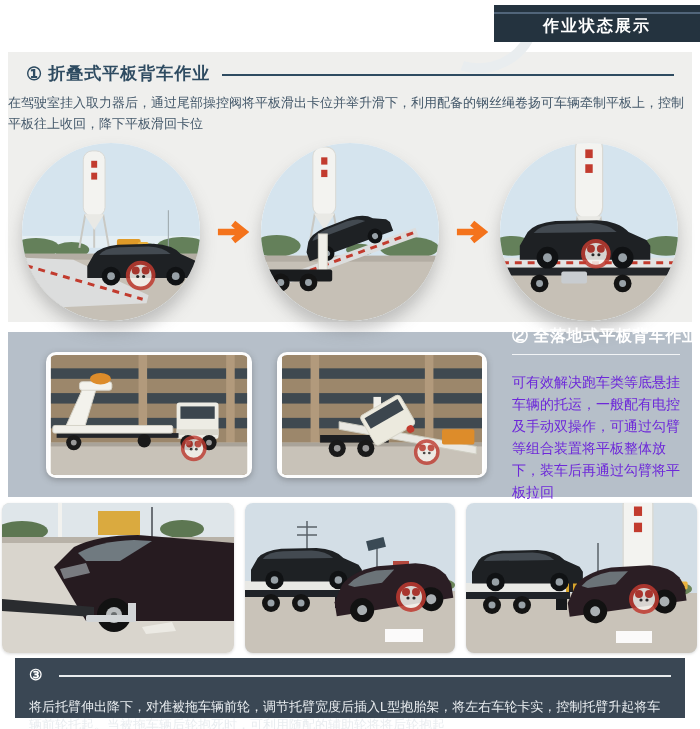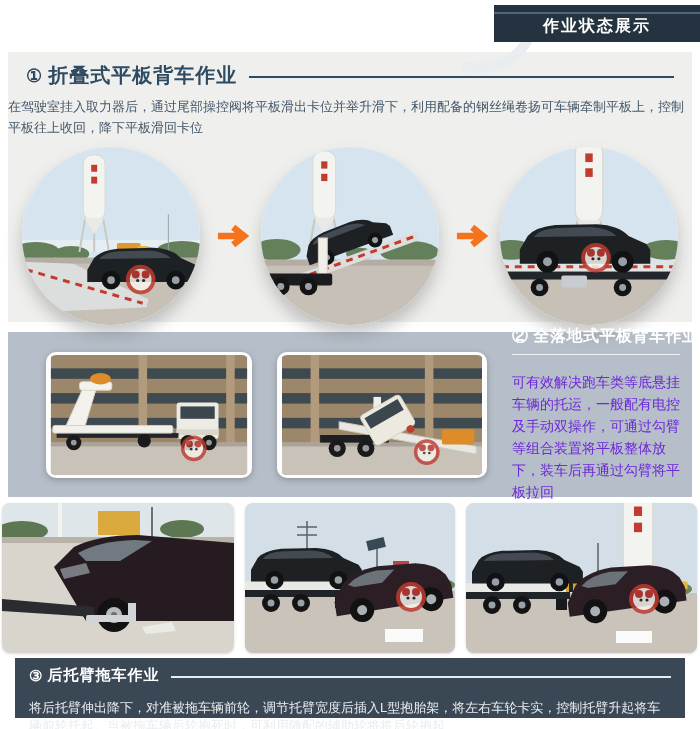--- a/index.html
+++ b/index.html
@@ -10,21 +10,21 @@
   .swoosh{position:absolute;left:428px;top:-26px;width:92px;height:78px;border:10px solid transparent;
           border-bottom-color:#e9edef;border-radius:50%;transform:rotate(-24deg);}
   .badge{position:absolute;right:0;top:5px;width:206px;height:37px;background:#24333f;
          display:flex;align-items:center;justify-content:center;}
   .badge::before{content:"";position:absolute;left:0;right:0;top:7px;height:2px;background:#51657a;}
   .badge-label{color:#ffffff;font-size:16px;font-weight:bold;letter-spacing:2px;margin-top:6px;}
   
   .sec1{margin:2px 8px 0;height:270px;background:#efefed;padding-top:10px;box-sizing:border-box;}
   .sec1-titlerow{display:flex;align-items:center;padding:0 18px;}
   .num-navy{color:#2e4b61;font-size:18px;font-weight:bold;margin-right:6px;}
-  .sec1-title{color:#2e4b61;font-size:20px;font-weight:bold;letter-spacing:1px;}
+  .sec1-title{color:#2e4b61;font-size:17px;font-weight:bold;letter-spacing:1px;}
   .sec1-line{flex:1;border-top:2px solid #2e4b61;margin-left:12px;margin-top:3px;}
   .sec1-desc{margin:7px 0 0;color:#44586a;font-size:13px;line-height:1.62;}
   .steps{display:flex;align-items:center;justify-content:space-between;padding:0 14px;margin-top:9px;}
   .circle-photo{width:178px;height:178px;border-radius:50%;overflow:hidden;flex:0 0 auto;
                 box-shadow:0 10px 16px rgba(100,100,100,.35), inset 0 0 0 2px rgba(255,255,255,.8);}
   .circle-photo svg{display:block;width:178px;height:178px;}
   .step-arrow{flex:0 0 auto;}
   
   .sec2{margin:10px 8px 0;height:165px;background:#b6bfc9;display:flex;align-items:center;
         padding:0 12px 0 38px;box-sizing:border-box;gap:25px;}
@@ -367,19 +367,18 @@
         </g>
         <use href="#wm" transform="translate(178,96)" opacity=".85"></use>
         <rect x="150" y="128" width="36" height="12" fill="#ffffff" opacity=".92"></rect>
       </svg>
     </div>
   </div>
 
   <div class="bar">
     <div class="bar-titlerow">
       <span class="bar-num">③</span>
-      <span class="bar-title">后托臂拖车作业</span>
       <span class="bar-line"></span>
     </div>
     <div class="bar-desc">将后托臂伸出降下，对准被拖车辆前轮，调节托臂宽度后插入L型抱胎架，将左右车轮卡实，控制托臂升起将车辆前轮托起。当被拖车辆后轮抱死时，可利用随配的辅助轮将将后轮抱起</div>
   </div>
 
 </div>
 
 </body></html>

